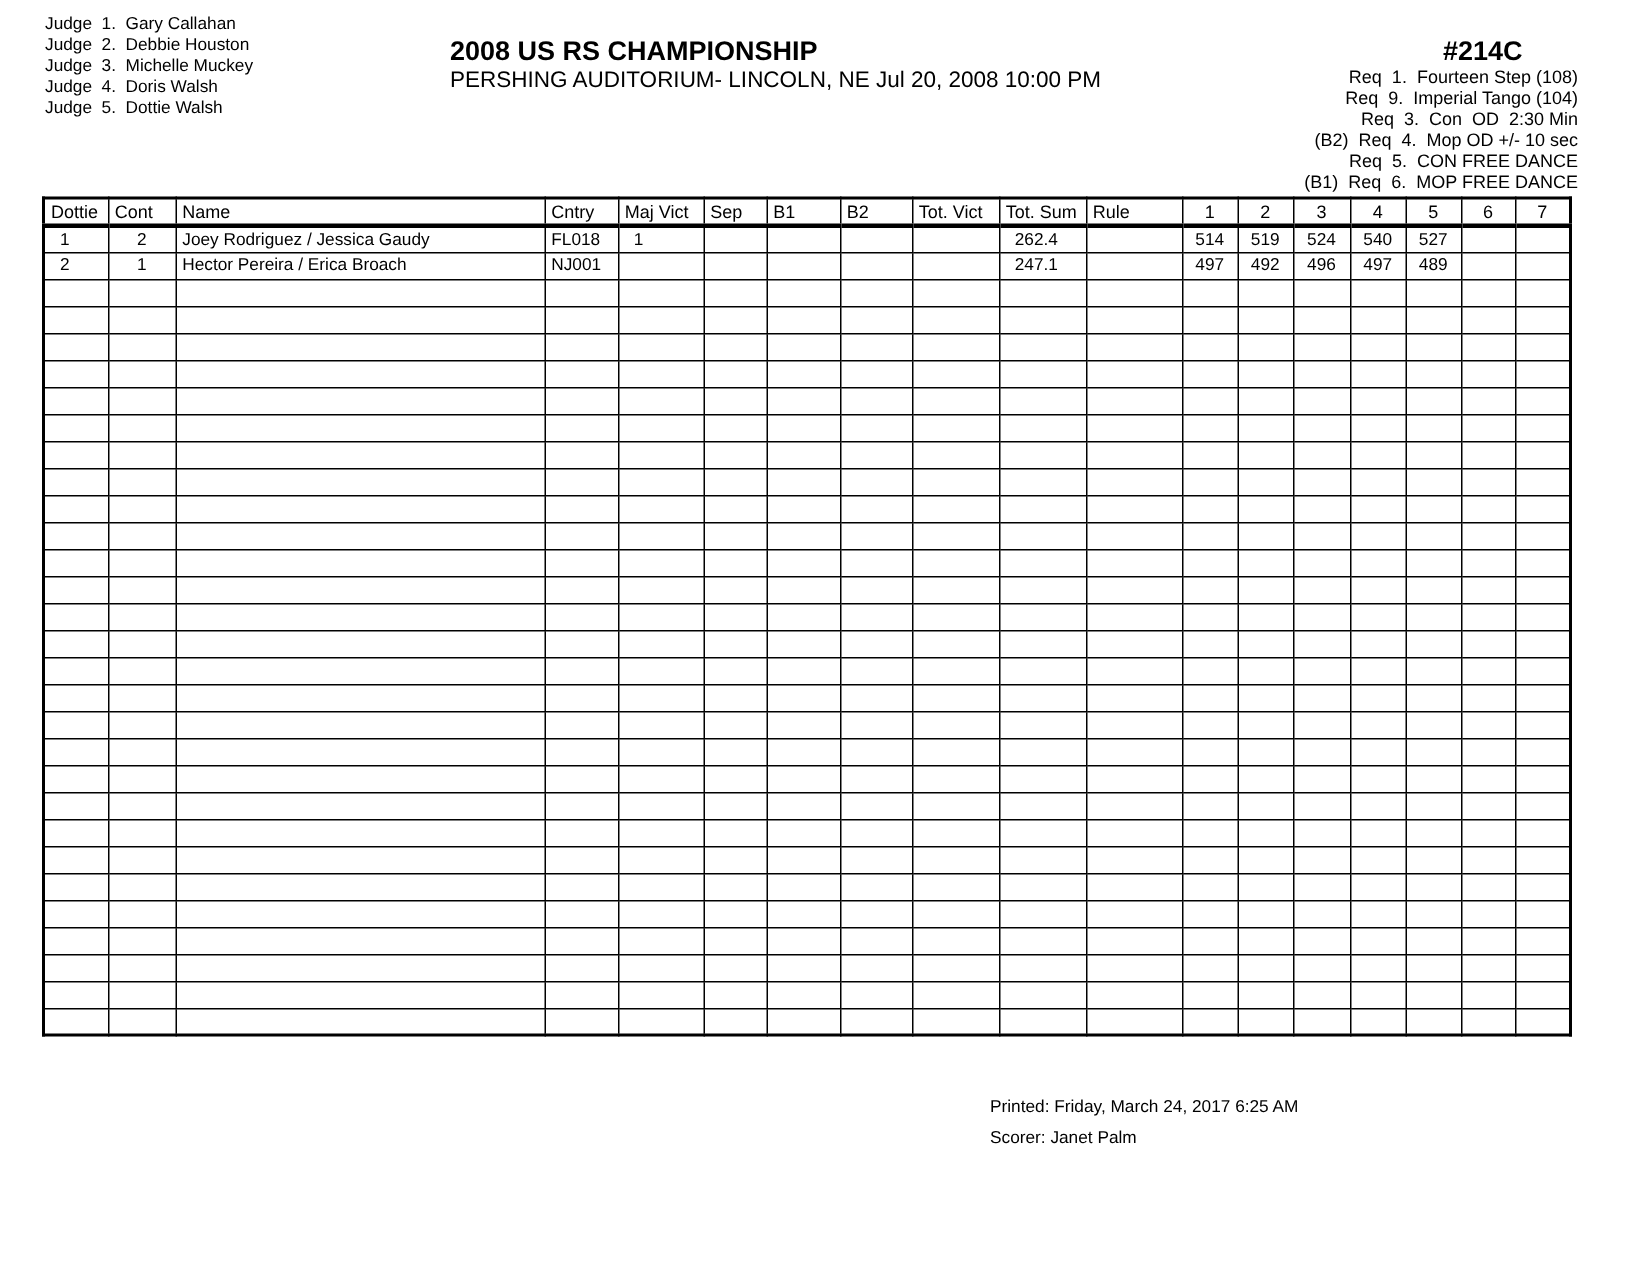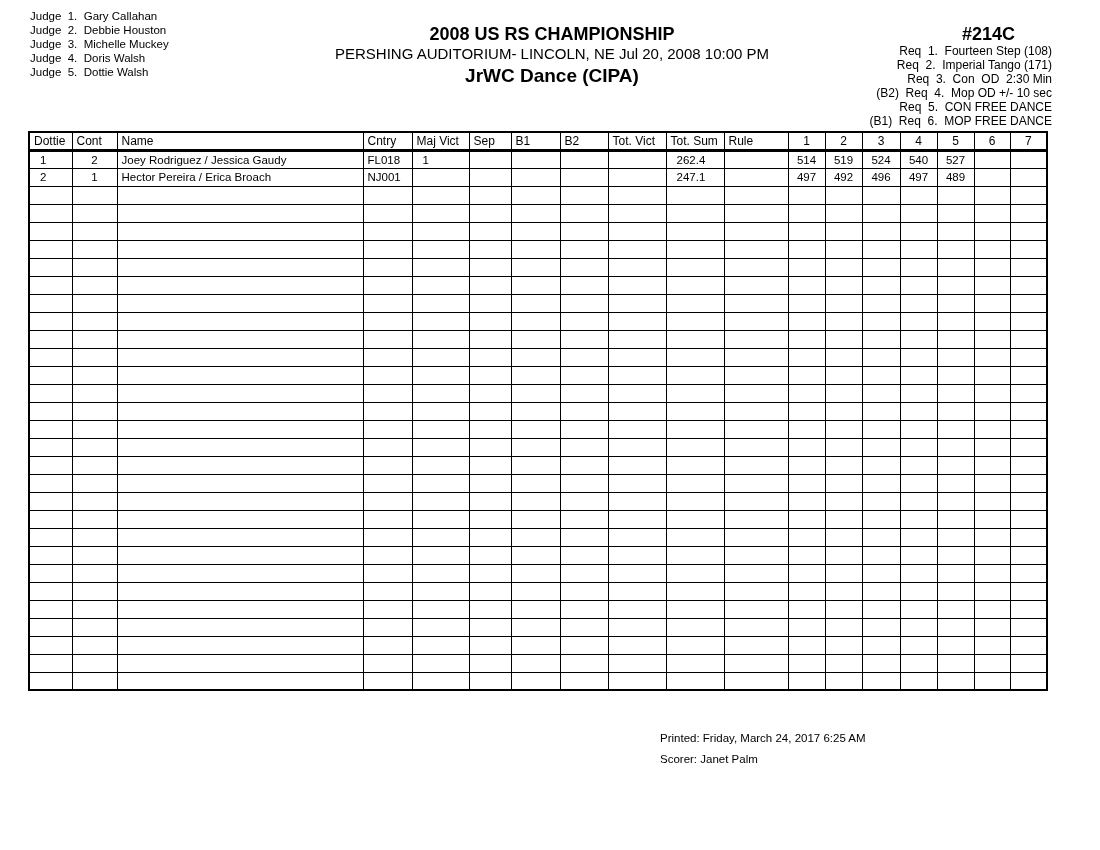--- a/index.html
+++ b/index.html
@@ -1,20 +1,20 @@
 <!DOCTYPE html>
 <html><head>
 <meta charset="utf-8">
 <style>
   html, body { margin:0; padding:0; background:#ffffff; }
   body { width:1100px; height:850px; position:relative; overflow:hidden;
          font-family:"Liberation Sans", sans-serif; color:#000; }
   .judges { position:absolute; left:30px; top:9px; font-size:11.5px; line-height:14px; }
   .judges .row { white-space:pre; }
-  .center-head { position:absolute; left:300px; width:504px; top:23px; text-align:center; }
+  .center-head { position:absolute; left:300px; width:504px; top:23px; text-align:left; }
   .title1 { font-size:18px; font-weight:bold; line-height:22px; }
   .title2 { font-size:15px; line-height:18px; }
   .title3 { font-size:19px; font-weight:bold; line-height:26px; }
   .title4 { font-size:17px; line-height:22px; }
   .event-no { position:absolute; left:962px; top:24px; font-size:18px; font-weight:bold; }
   .reqs { position:absolute; right:48px; top:44px; font-size:12px; line-height:14px; text-align:right; }
   .reqs .req { white-space:pre; }
   table.grid { position:absolute; left:28px; top:131px; border-collapse:collapse; table-layout:fixed; }
   table.grid td, table.grid th { border:1px solid #000; height:18px; padding:0 0 0 4px; font-size:11.5px;
       font-weight:normal; text-align:left; white-space:nowrap; overflow:hidden; box-sizing:border-box; }
@@ -31,28 +31,27 @@
   <div class="row">Judge  1.  Gary Callahan</div>
   <div class="row">Judge  2.  Debbie Houston</div>
   <div class="row">Judge  3.  Michelle Muckey</div>
   <div class="row">Judge  4.  Doris Walsh</div>
   <div class="row">Judge  5.  Dottie Walsh</div>
 </div>
 
 <div class="center-head">
   <div class="title1">2008 US RS CHAMPIONSHIP</div>
   <div class="title2">PERSHING AUDITORIUM- LINCOLN, NE  Jul 20, 2008  10:00 PM</div>
-  <div class="title3">JrWC Dance (CIPA)</div>
 </div>
 
 <div class="event-no">#214C</div>
 
 <div class="reqs">
   <div class="req">Req  1.  Fourteen Step (108)</div>
-  <div class="req">Req  2.  Imperial Tango (171)</div>
+  <div class="req">Req  9.  Imperial Tango (104)</div>
   <div class="req">Req  3.  Con  OD  2:30 Min</div>
   <div class="req">(B2)  Req  4.  Mop OD +/- 10 sec</div>
   <div class="req">Req  5.  CON FREE DANCE</div>
   <div class="req">(B1)  Req  6.  MOP FREE DANCE</div>
 </div>
 
 <table class="grid">
   <colgroup>
     <col style="width:43px">
       <col style="width:45px">

